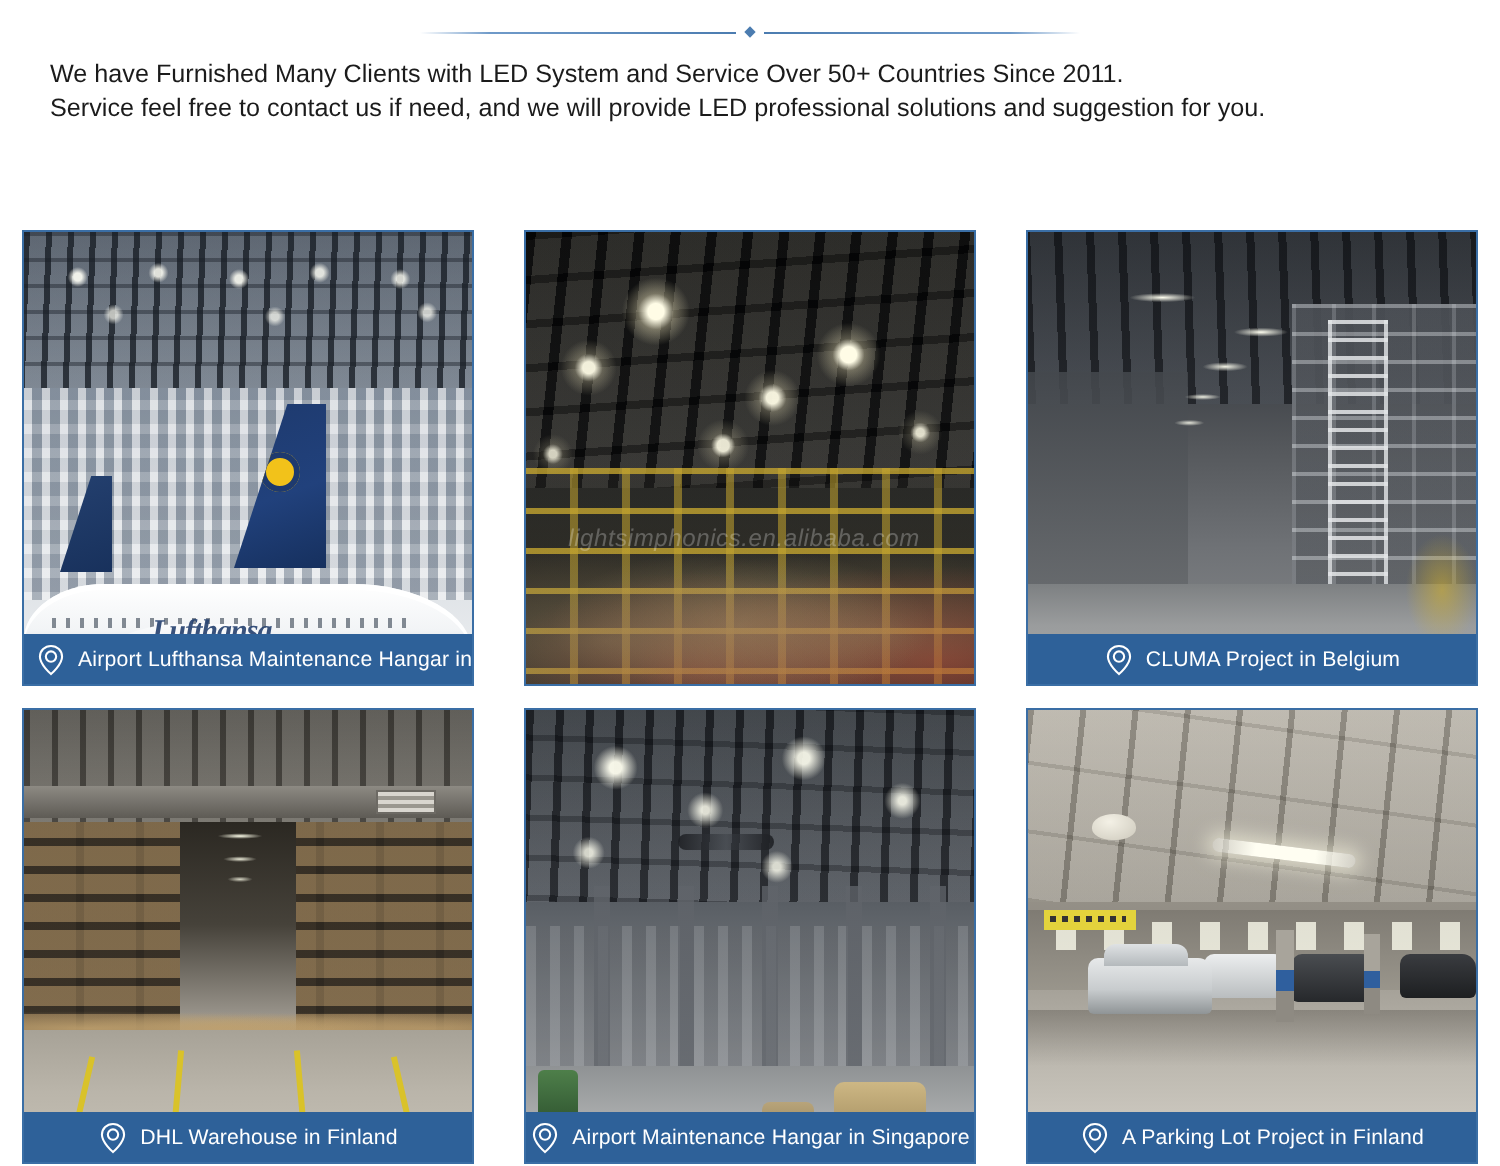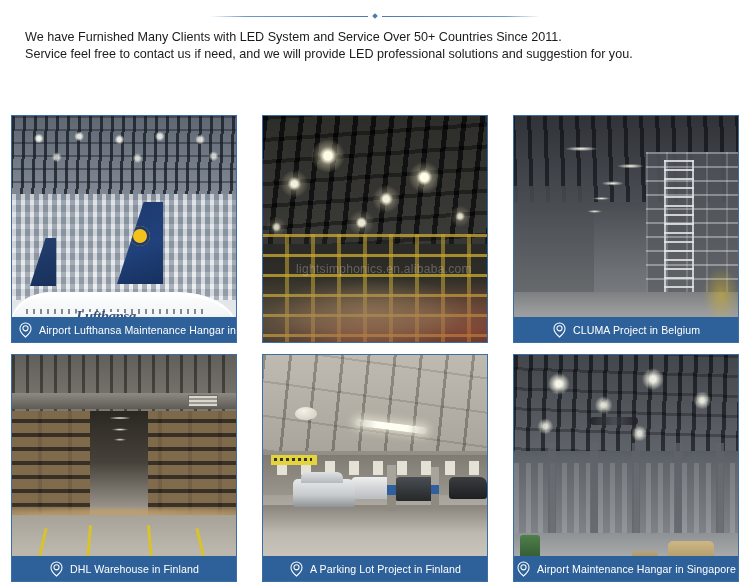--- a/index.html
+++ b/index.html
@@ -216,24 +216,24 @@
   }
   .p2-stuff { left:0; top:150px; width:100%; height:78px;
     background:
       radial-gradient(ellipse at 18% 70%, rgba(150,130,96,.5), rgba(0,0,0,0) 60%),
       radial-gradient(ellipse at 48% 60%, rgba(168,146,104,.45), rgba(0,0,0,0) 58%),
       radial-gradient(ellipse at 78% 66%, rgba(160,136,98,.45), rgba(0,0,0,0) 58%),
       radial-gradient(ellipse at 92% 82%, rgba(180,48,40,.55), rgba(0,0,0,0) 52%),
       radial-gradient(ellipse at 38% 88%, rgba(178,52,44,.4), rgba(0,0,0,0) 50%);
   }
   .watermark {
-    position:absolute; left:12px; top:146px; width:218px;
+    position:absolute; left:0; top:146px; width:218px;
     text-align:center; color:rgba(255,255,255,.26);
     font-size:12px; letter-spacing:.3px; white-space:nowrap;
-    z-index:6; pointer-events:none;
+    z-index:6; pointer-events:none;font-style:italic;
   }
 
   
   .p3-bg { left:0; top:0; width:100%; height:100%;
     background: linear-gradient(180deg,#23262b 0%,#33373d 22%,#55585c 48%,#6f7276 70%,#8a8c8e 100%); }
   .p3-ceiling { left:0; top:0; width:100%; height:86px;
     background:
       repeating-linear-gradient(88deg, rgba(20,22,26,.6) 0 4px, rgba(130,136,144,.2) 4px 16px),
       linear-gradient(180deg,#1b1e22,#3b3f45);
   }
@@ -489,20 +489,42 @@
         <svg class="pin" viewBox="0 0 24 26">
           <path d="M12 1.6c-5 0-9 3.9-9 8.8 0 6.3 9 14 9 14s9-7.7 9-14c0-4.9-4-8.8-9-8.8z" fill="none" stroke="#ffffff" stroke-width="1.7"></path>
           <circle cx="12" cy="10.2" r="4.2" fill="none" stroke="#ffffff" stroke-width="1.7"></circle>
         </svg>
         <span class="caption-text">DHL Warehouse in Finland</span>
       </div>
     </div>
 
     <div class="card">
       <div class="photo">
+        <div class="layer p5-bg"></div>
+        <div class="layer p5-ceiling"></div>
+        <div class="layer p5-lights"></div>
+        <div class="layer p5-fan"></div>
+        <div class="layer p5-wall"></div>
+        <div class="layer p5-cols"></div>
+        <div class="layer p5-floor"></div>
+        <div class="layer p5-green"></div>
+        <div class="layer p5-drum2"></div>
+        <div class="layer p5-drum"></div>
+      </div>
+      <div class="caption">
+        <svg class="pin" viewBox="0 0 24 26">
+          <path d="M12 1.6c-5 0-9 3.9-9 8.8 0 6.3 9 14 9 14s9-7.7 9-14c0-4.9-4-8.8-9-8.8z" fill="none" stroke="#ffffff" stroke-width="1.7"></path>
+          <circle cx="12" cy="10.2" r="4.2" fill="none" stroke="#ffffff" stroke-width="1.7"></circle>
+        </svg>
+        <span class="caption-text">Airport Maintenance Hangar in Singapore</span>
+      </div>
+    </div>
+
+    <div class="card">
+      <div class="photo">
         <div class="layer p6-bg"></div>
         <div class="layer p6-ceiling"></div>
         <div class="layer p6-dome"></div>
         <div class="layer p6-tube"></div>
         <div class="layer p6-backwall"></div>
         <div class="layer p6-striplights"></div>
         <div class="layer p6-sign"></div>
         <div class="layer p6-floor"></div>
         <div class="layer p6-shadow"></div>
         <div class="car p6-car2"></div>
@@ -514,36 +536,14 @@
       </div>
       <div class="caption">
         <svg class="pin" viewBox="0 0 24 26">
           <path d="M12 1.6c-5 0-9 3.9-9 8.8 0 6.3 9 14 9 14s9-7.7 9-14c0-4.9-4-8.8-9-8.8z" fill="none" stroke="#ffffff" stroke-width="1.7"></path>
           <circle cx="12" cy="10.2" r="4.2" fill="none" stroke="#ffffff" stroke-width="1.7"></circle>
         </svg>
         <span class="caption-text">A Parking Lot Project in Finland</span>
       </div>
     </div>
 
-    <div class="card">
-      <div class="photo">
-        <div class="layer p5-bg"></div>
-        <div class="layer p5-ceiling"></div>
-        <div class="layer p5-lights"></div>
-        <div class="layer p5-fan"></div>
-        <div class="layer p5-wall"></div>
-        <div class="layer p5-cols"></div>
-        <div class="layer p5-floor"></div>
-        <div class="layer p5-green"></div>
-        <div class="layer p5-drum2"></div>
-        <div class="layer p5-drum"></div>
-      </div>
-      <div class="caption">
-        <svg class="pin" viewBox="0 0 24 26">
-          <path d="M12 1.6c-5 0-9 3.9-9 8.8 0 6.3 9 14 9 14s9-7.7 9-14c0-4.9-4-8.8-9-8.8z" fill="none" stroke="#ffffff" stroke-width="1.7"></path>
-          <circle cx="12" cy="10.2" r="4.2" fill="none" stroke="#ffffff" stroke-width="1.7"></circle>
-        </svg>
-        <span class="caption-text">Airport Maintenance Hangar in Singapore</span>
-      </div>
-    </div>
-
   </div>
 </div>
 
 </body></html>

